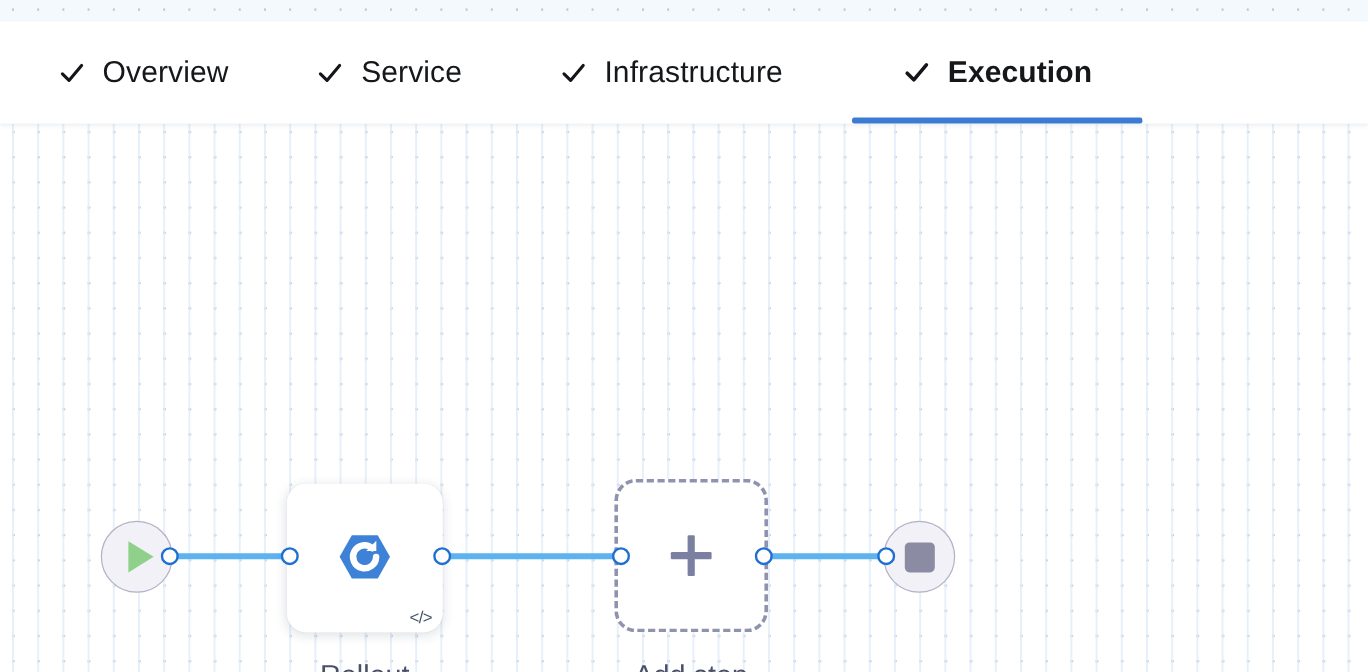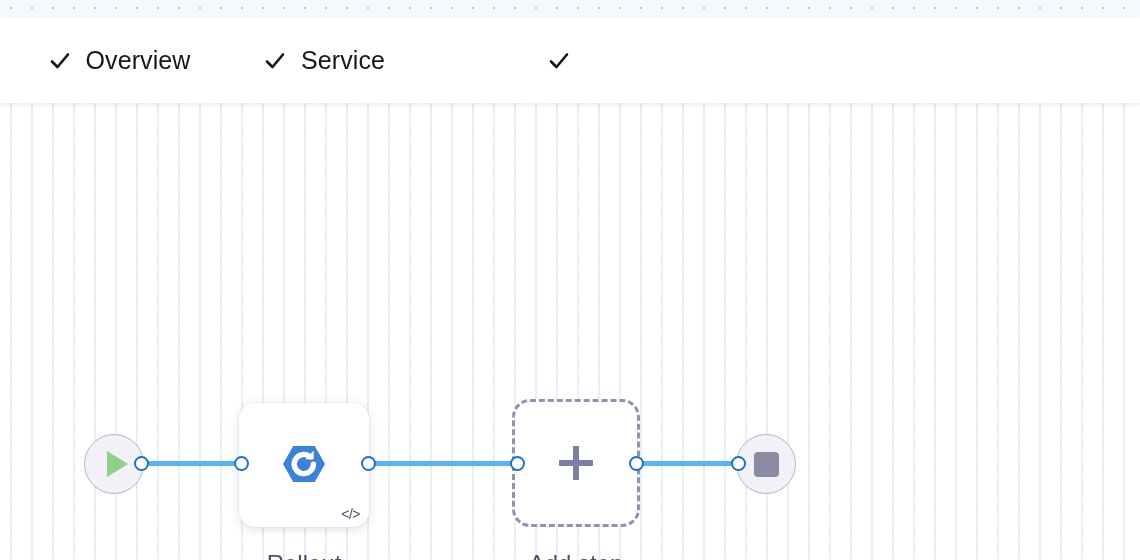--- a/index.html
+++ b/index.html
@@ -270,23 +270,33 @@
         <span class="tab-label">Service</span>
         <span class="tab-underline"></span>
       </div>
 
       <div class="tab tab--infrastructure">
         <span class="tab-check">
           <svg width="24" height="24" viewBox="0 0 24 24" fill="none" stroke="currentColor" stroke-width="2.6" stroke-linecap="round" stroke-linejoin="round">
             <polyline points="4,12.5 9.5,18 20,5.5"></polyline>
           </svg>
         </span>
+        <span class="tab-label">Infrastructure</span>
         <span class="tab-underline"></span>
       </div>
 
+      <div class="tab tab--execution is-active">
+        <span class="tab-check">
+          <svg width="25" height="25" viewBox="0 0 24 24" fill="none" stroke="currentColor" stroke-width="3" stroke-linecap="round" stroke-linejoin="round">
+            <polyline points="4,12.5 9.5,18 20,5.5"></polyline>
+          </svg>
+        </span>
+        <span class="tab-label">Execution</span>
+        <span class="tab-underline"></span>
+      </div>
 
     </div>
   </div>
 
   <div class="canvas">
     <div class="flow">
 
       <div class="edge edge--a"></div>
       <div class="edge edge--b"></div>
       <div class="edge edge--c"></div>

